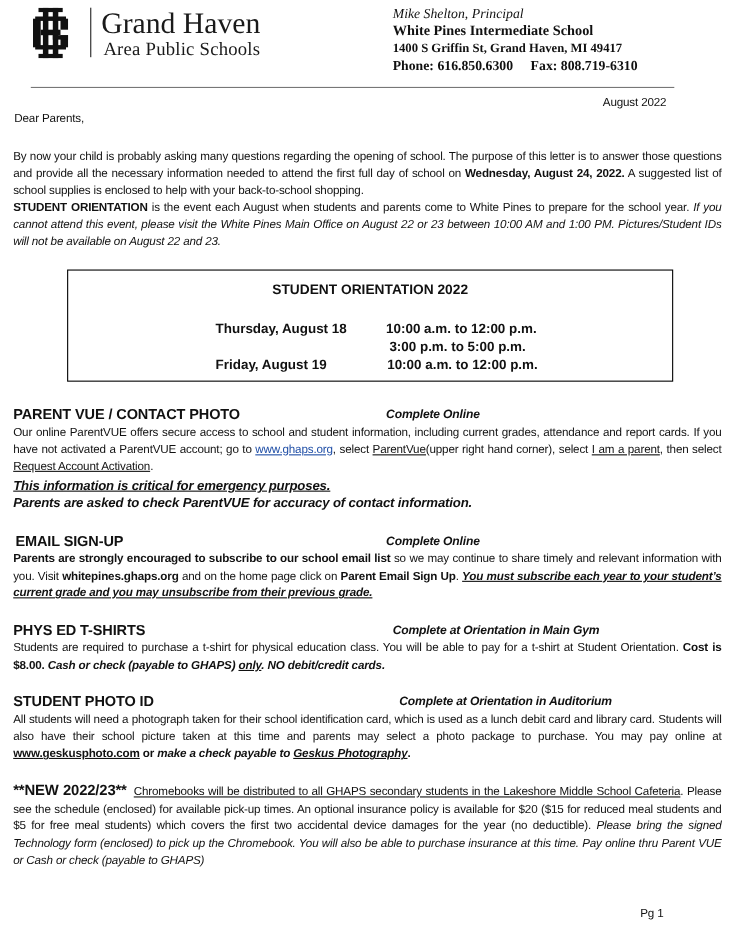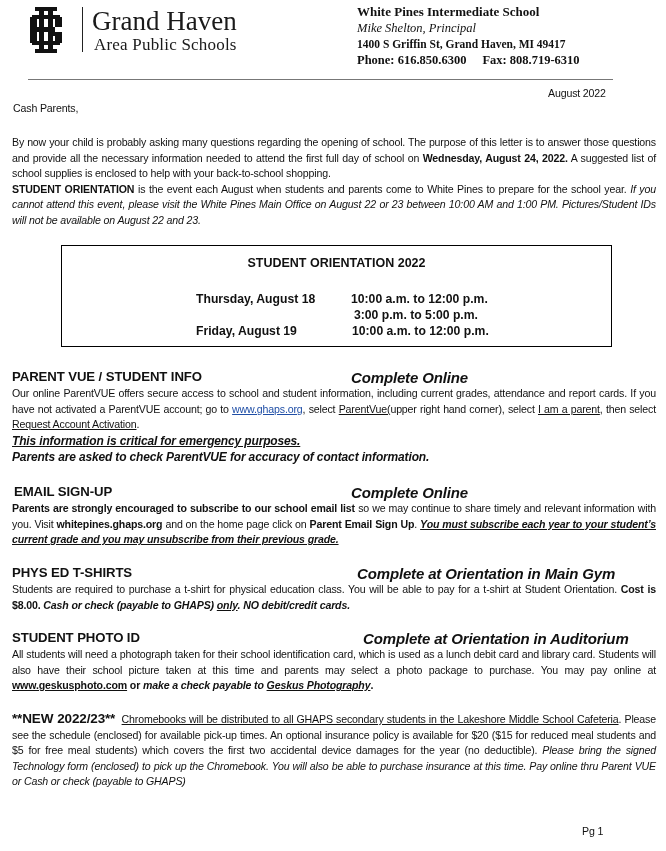--- a/index.html
+++ b/index.html
@@ -36,21 +36,21 @@
   #orientation-box { position: absolute; left: 61px; top: 245px; width: 549px; height: 100px; border: 1.5px solid #000; }
   #orient-title { position: absolute; left: 0; right: 0; top: 10px; text-align: center; font-weight: bold; font-size: 12.5px; }
   #orient-sub { position: absolute; left: 0; right: 0; top: 27px; text-align: center; font-style: italic; font-weight: bold; font-size: 12.5px; }
   .orient-row { position: absolute; font-weight: bold; font-size: 12.2px; }
   .orient-day { left: 134px; }
   .orient-time { left: 289px; }
 
   .section { position: absolute; left: 12px; width: 644px; }
   .sec-head { position: relative; height: 17px; }
   .sec-title { position: absolute; left: 0; top: 0; font-weight: bold; font-size: 13.2px; letter-spacing: -0.1px; }
-  .sec-where { position: absolute; top: 1px; font-style: italic; font-weight: bold; font-size: 15px; }
+  .sec-where { position: absolute; top: 1px; font-style: italic; font-weight: bold; font-size: 11px; }
   .sec-body { text-align: justify; }
 
   #page-num { position: absolute; left: 582px; top: 824px; }
 </style>
 </head>
 <body>
 
 <div id="logo">
   <svg width="32" height="46" viewBox="0 0 32 46">
     <rect x="0" y="10" width="7" height="26" fill="#111"></rect>
@@ -64,48 +64,48 @@
     <rect x="2" y="8" width="28" height="4" fill="#111"></rect>
     <rect x="2" y="34" width="28" height="4" fill="#111"></rect>
     <rect x="18" y="25" width="14" height="4" fill="#111"></rect>
   </svg>
 </div>
 <div id="logo-divider"></div>
 <div id="district-name" class="serif">Grand Haven</div>
 <div id="district-sub" class="serif">Area Public Schools</div>
 
 <div id="school-block" class="serif">
+  <div id="principal">Mike Shelton, Principal</div>
   <div id="school-name">White Pines Intermediate School</div>
-  <div id="principal">Mike Shelton, Principal</div>
   <div id="address">1400 S Griffin St, Grand Haven, MI 49417</div>
   <div id="phone-line"><span>Phone: 616.850.6300</span><span>Fax: 808.719-6310</span></div>
 </div>
 <div id="header-rule"></div>
 
 <div id="date" class="body-text">August 2022</div>
-<div id="salutation" class="body-text">Cash Parents,</div>
+<div id="salutation" class="body-text">Dear Parents,</div>
 
 <div id="intro" class="body-text">
   <p class="para"><span>By now your child is probably asking many questions regarding the opening of school. The purpose of this letter is to answer those questions and provide all the necessary information needed to attend the first full day of school on </span><b>Wednesday, August 24, 2022.</b><span> A suggested list of school supplies is enclosed to help with your back-to-school shopping.</span></p>
   <p class="para"><b>STUDENT ORIENTATION</b><span> is the event each August when students and parents come to White Pines to prepare for the school year.  </span><i>If you cannot attend this event, please visit the White Pines Main Office on August 22 or 23 between 10:00 AM and 1:00 PM.  Pictures/Student IDs will not be available on August 22 and 23.</i></p>
 </div>
 
 <div id="orientation-box" class="sans">
   <div id="orient-title">STUDENT ORIENTATION 2022</div>
   <div class="orient-row orient-day" style="top:46px">Thursday, August 18</div>
   <div class="orient-row orient-time" style="top:46px">10:00 a.m. to 12:00 p.m.</div>
   <div class="orient-row orient-day" style="top:62px"></div>
   <div class="orient-row orient-time" style="top:62px; left:292px">3:00 p.m. to 5:00 p.m.</div>
   <div class="orient-row orient-day" style="top:78px">Friday, August 19</div>
   <div class="orient-row orient-time" style="top:78px; left:290px">10:00 a.m. to 12:00 p.m.</div>
 </div>
 
 <div class="section body-text" style="top:369px">
   <div class="sec-head">
-    <span class="sec-title">PARENT VUE  /  STUDENT INFO</span>
+    <span class="sec-title">PARENT VUE  /  CONTACT PHOTO</span>
     <span class="sec-where" style="left:339px">Complete Online</span>
   </div>
   <div class="sec-body"><span>Our online ParentVUE offers secure access to school and student information, including current grades, attendance and report cards. If you have not activated a ParentVUE account; go to  </span><a class="link" href="#">www.ghaps.org</a><span>, select </span><a class="plain" href="#">ParentVue(</a><span>upper right hand corner), select </span><a class="plain" href="#">I am a parent</a><span>, then select </span><a class="plain" href="#">Request Account Activation</a><span>.</span></div>
   <div style="font-style:italic; font-weight:bold; font-size:12px; line-height:16px; text-decoration:underline;">This information is critical for emergency purposes.</div>
   <div style="font-style:italic; font-weight:bold; font-size:12px; line-height:16px;">Parents are asked to check ParentVUE for accuracy of contact information.</div>
 </div>
 
 <div class="section body-text" style="top:484px; left:14px; width:642px">
   <div class="sec-head">
     <span class="sec-title">EMAIL SIGN-UP</span>

